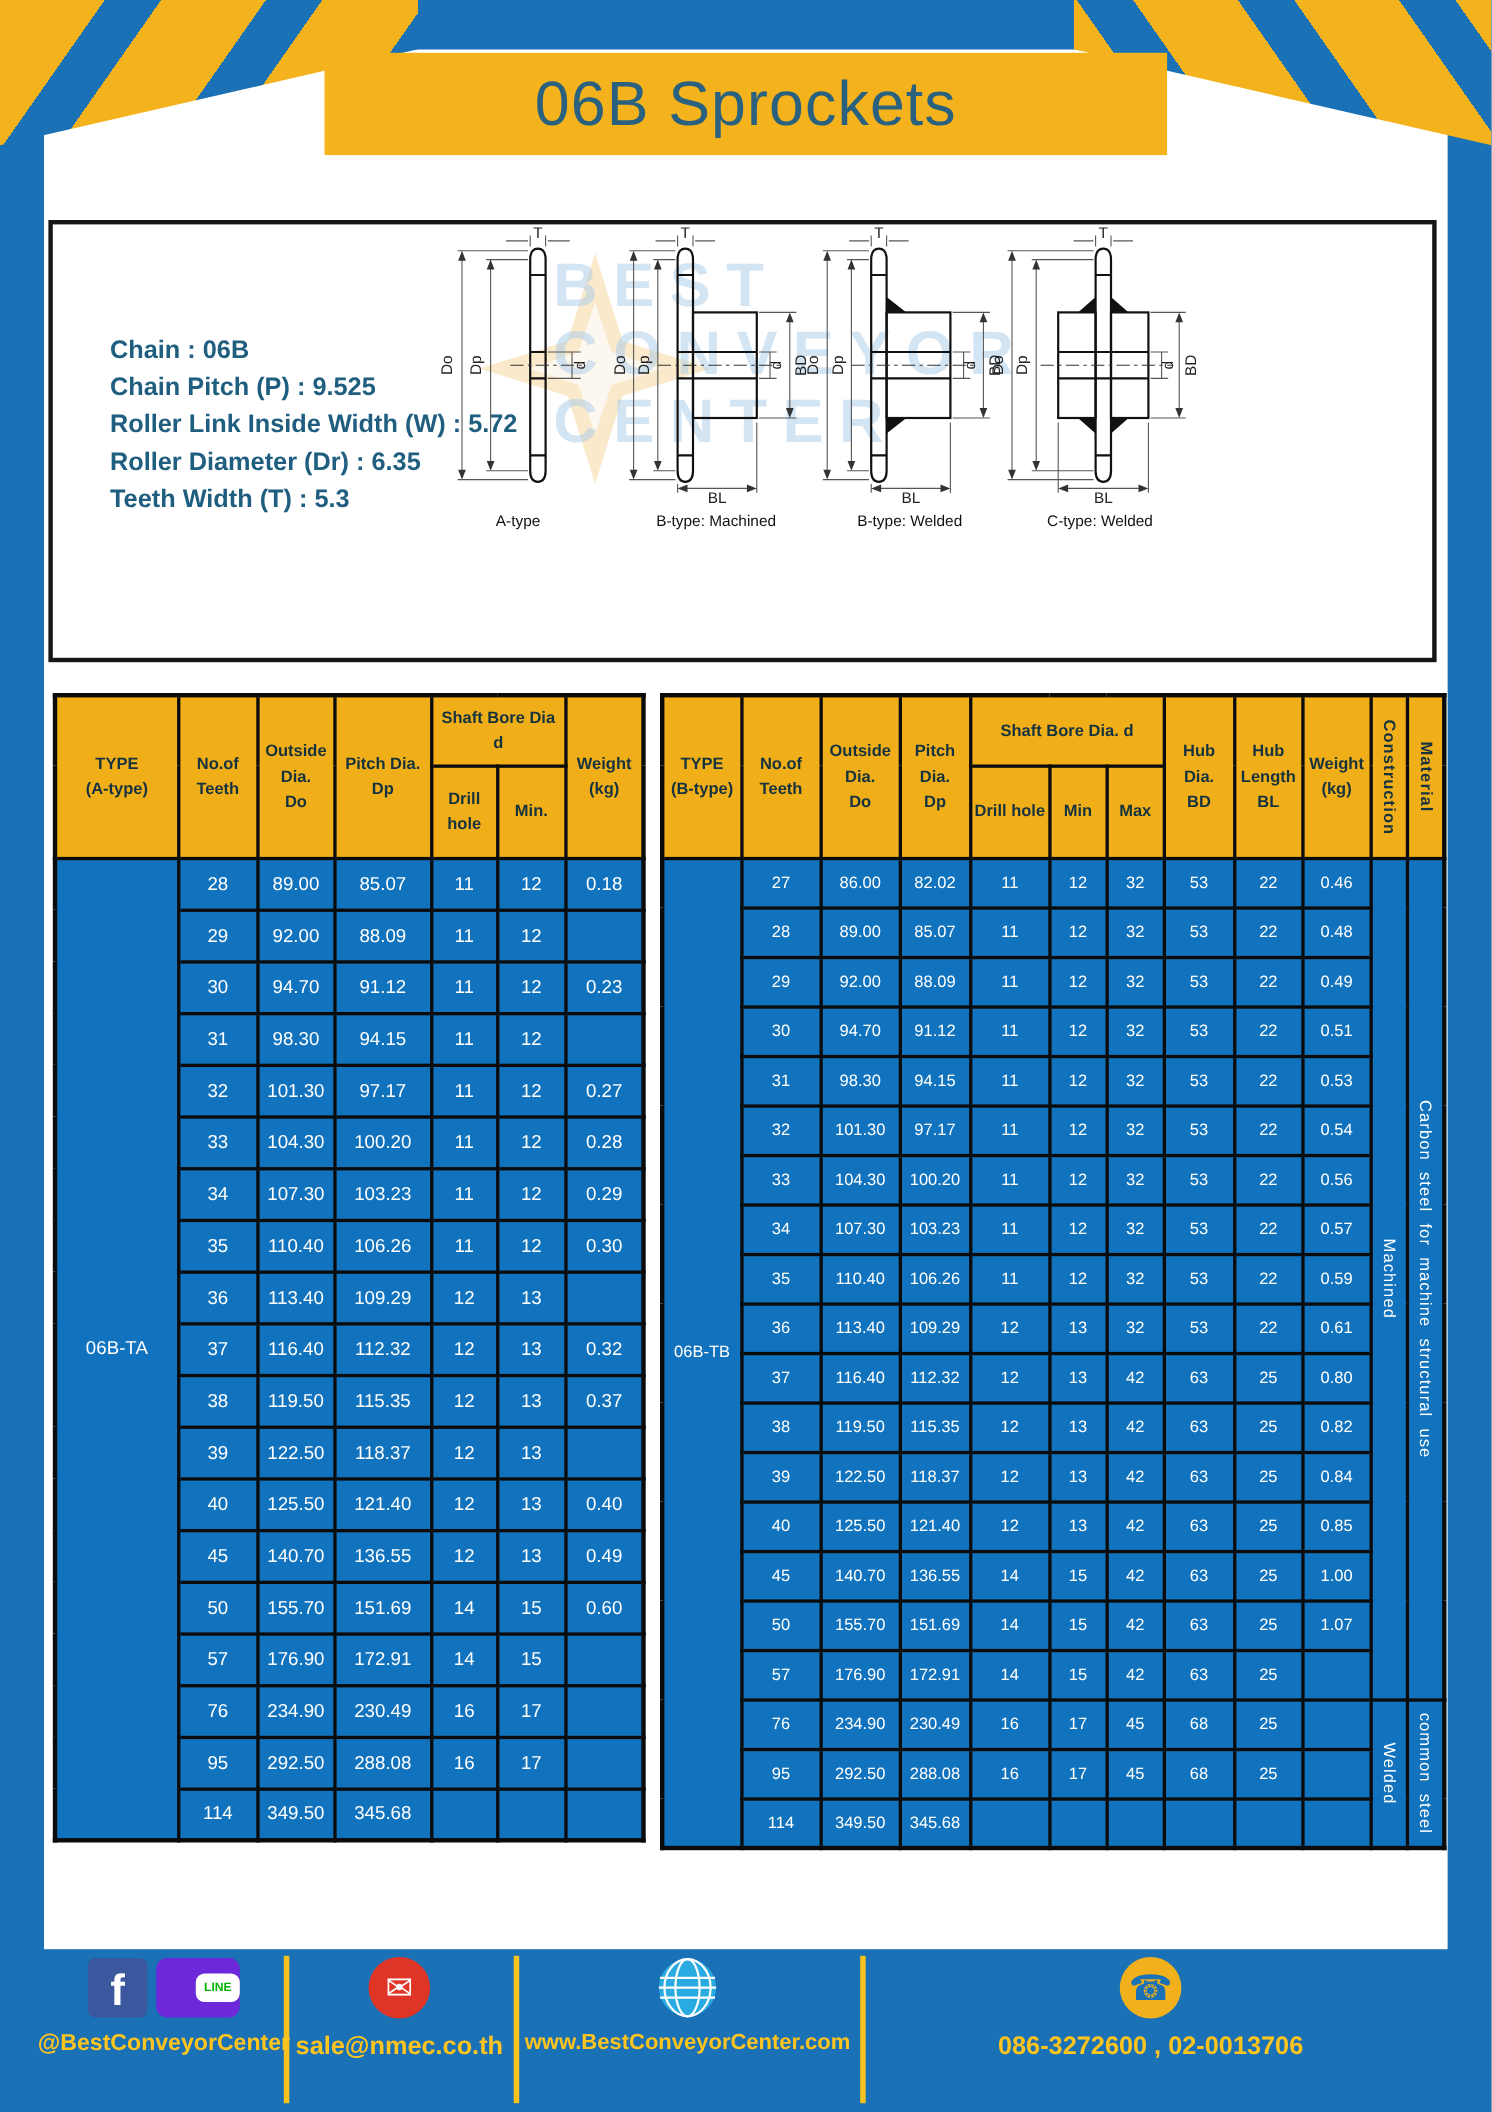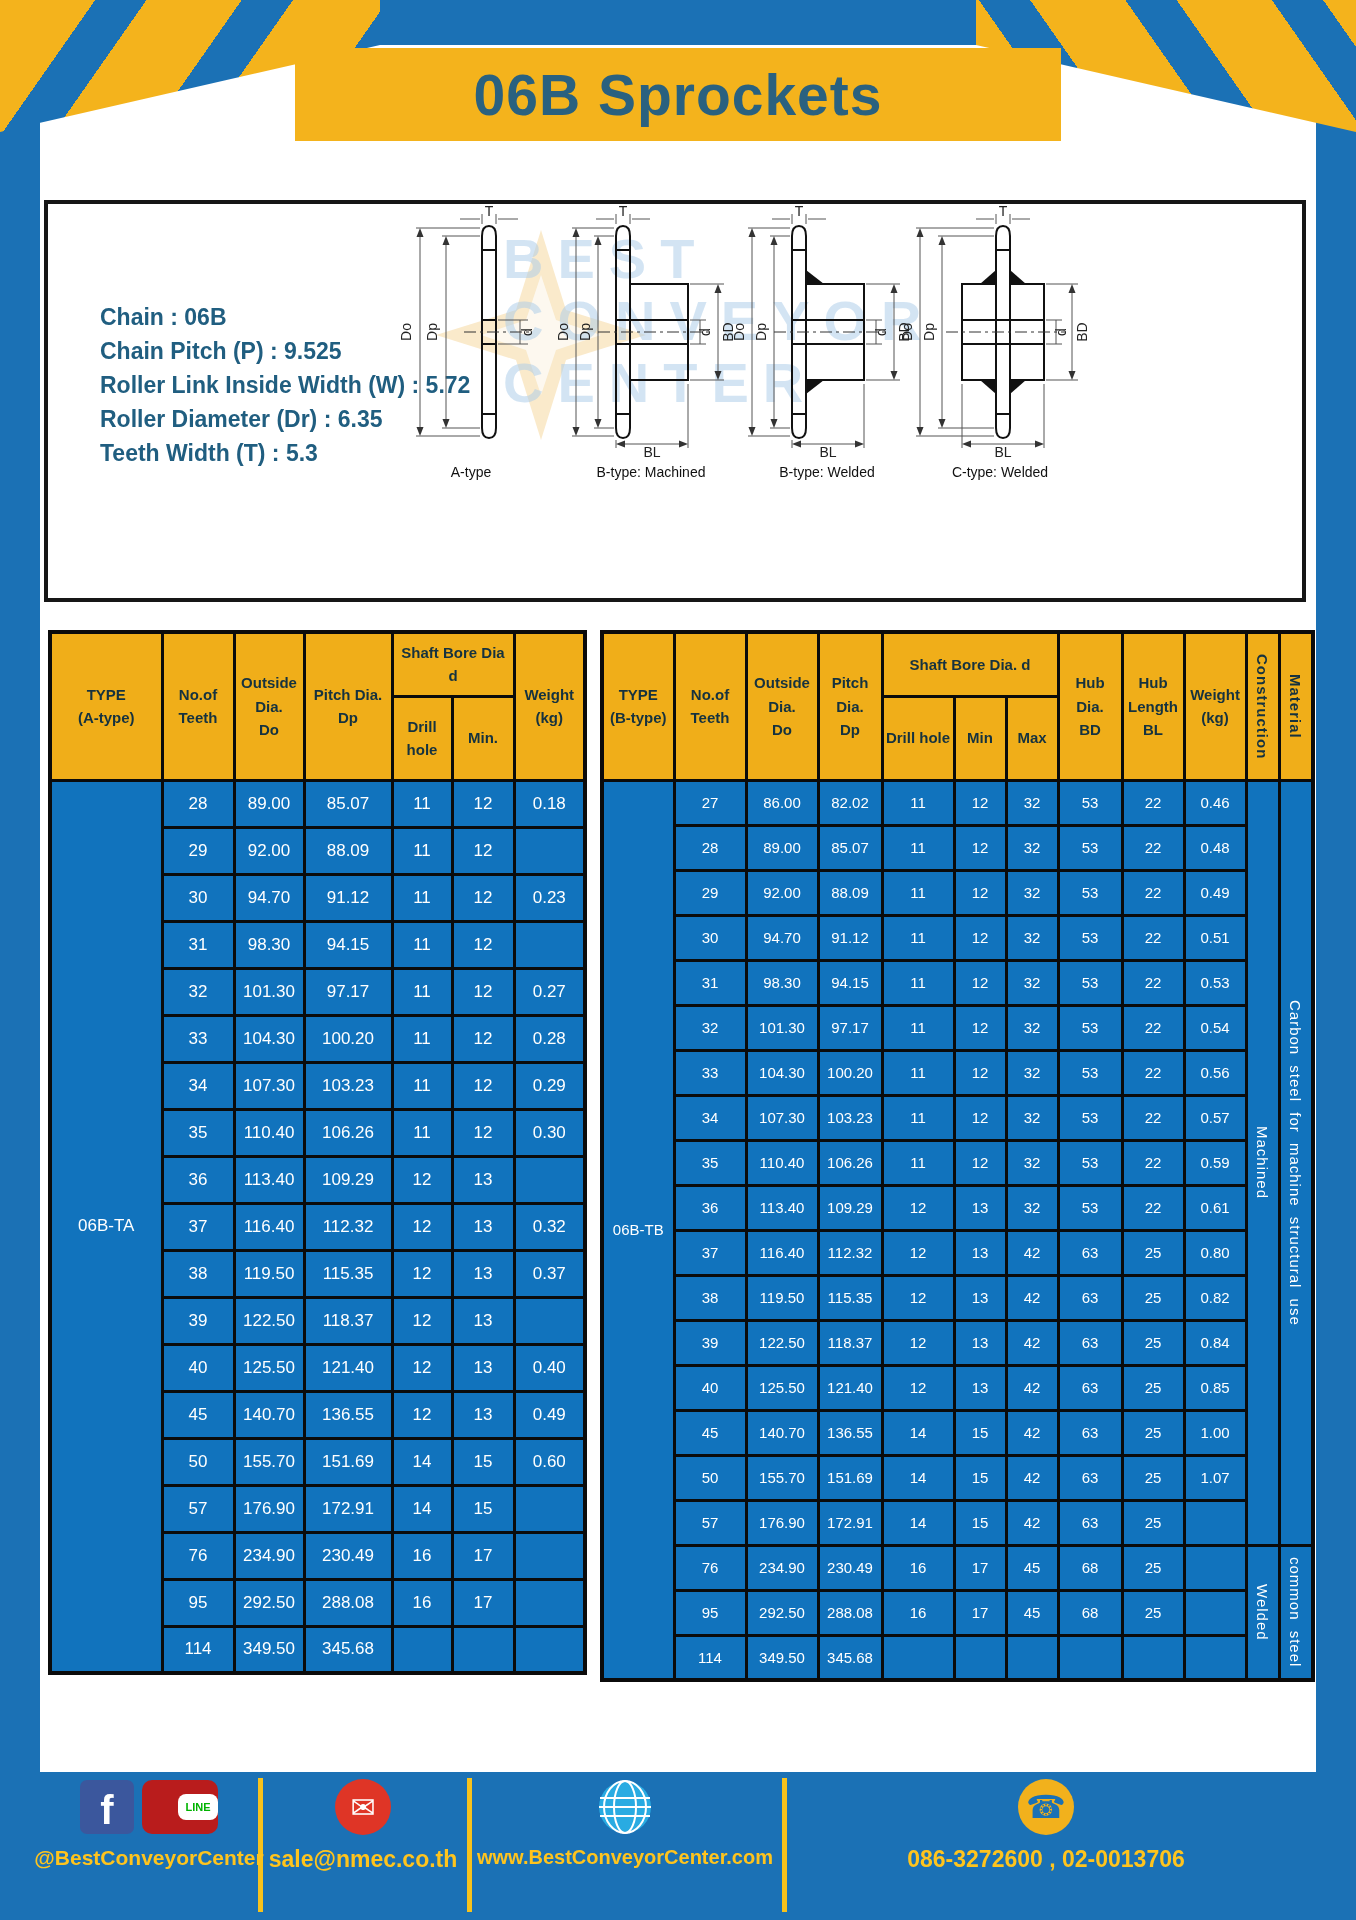--- a/index.html
+++ b/index.html
@@ -9,21 +9,21 @@
 
   
   .corner { position:absolute; top:0; width:380px; height:132px; }
   .corner.left  { left:0;  background:repeating-linear-gradient(125deg,#f4b31c 0 78px,#1b71b5 78px 120px);
                   clip-path:polygon(0 0,100% 0,100% 34%,0 100%); }
   .corner.right { right:0; background:repeating-linear-gradient(55deg,#f4b31c 0 78px,#1b71b5 78px 120px);
                   clip-path:polygon(0 0,100% 0,100% 100%,0 34%); }
 
   .banner { position:absolute; left:295px; top:48px; width:766px; height:93px; background:#f4b31c;
             display:flex; align-items:center; justify-content:center; }
-  .banner-title { font-size:57px; font-weight:bold; color:#2a617f; letter-spacing:1px; }
+  .banner-title { font-size:57px; font-weight:normal; color:#2a617f; letter-spacing:1px; }
 
   
   .diagram-box { position:absolute; left:44px; top:200px; width:1262px; height:402px; background:#fff;
                  border:4px solid #161616; }
   .specs { position:absolute; left:30px; top:96px; }
   .spec-line { font-size:23px; font-weight:bold; color:#205e80; line-height:34px; white-space:nowrap;margin-left:22px; }
 
   .wm-star { position:absolute; left:378px; top:16px; opacity:.55; }
   .wm-text { position:absolute; left:455px; top:24px; opacity:.5; }
   .wm-line { font-size:56px; font-weight:bold; color:#a9cbe9; letter-spacing:14px; line-height:62px; white-space:nowrap; }
@@ -50,21 +50,21 @@
   
   .footer { position:absolute; left:0; top:1772px; width:1356px; height:148px; }
   .fsep { position:absolute; top:6px; height:134px; width:5px; background:#f7c21d; }
   .fzone { position:absolute; top:4px; height:140px; display:flex; flex-direction:column;
            align-items:center; justify-content:flex-start; }
   .ficons { display:flex; gap:8px; align-items:center; height:62px; }
   .ftext { color:#ffc41d; font-weight:bold; white-space:nowrap; margin-top:8px; }
   .fb-tile { width:54px; height:54px; background:#3b579d; border-radius:7px; color:#fff;
              font-size:40px; font-weight:bold; display:flex; align-items:flex-end; justify-content:center;
              line-height:48px; }
-  .line-tile { width:76px; height:54px; background:#b91c1c; border-radius:10px; display:flex;
+  .line-tile { width:76px; height:54px; background:#6d28d9; border-radius:10px; display:flex;
                align-items:center; justify-content:center;padding-left:36px; }
   .line-bubble { width:40px; height:26px; background:#fff; border-radius:8px; color:#00b300;
                  font-size:11px; font-weight:bold; display:flex; align-items:center; justify-content:center; }
   .circle-icon { width:56px; height:56px; border-radius:50%; display:flex; align-items:center; justify-content:center; }
   .mail-circle { background:#df3526; color:#fff; font-size:30px; }
   .phone-circle { background:#f2b11c; color:#1b71b5; font-size:32px; }
 </style>
 </head>
 <body>
 

